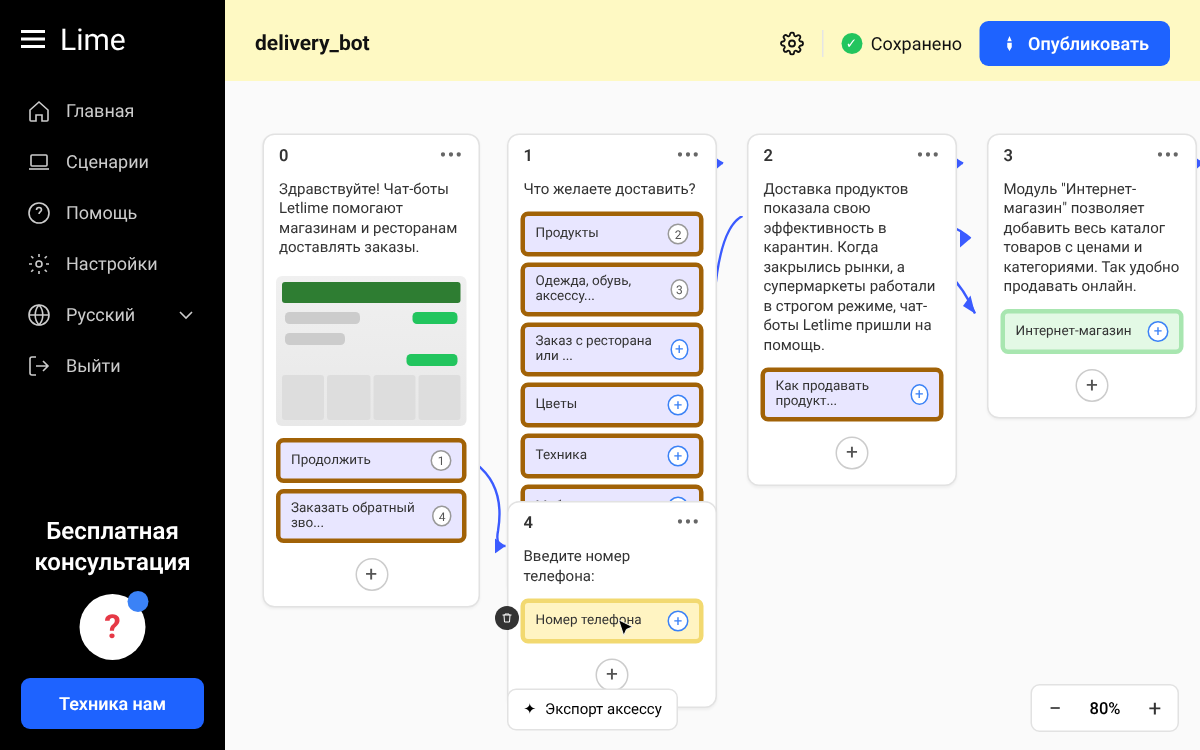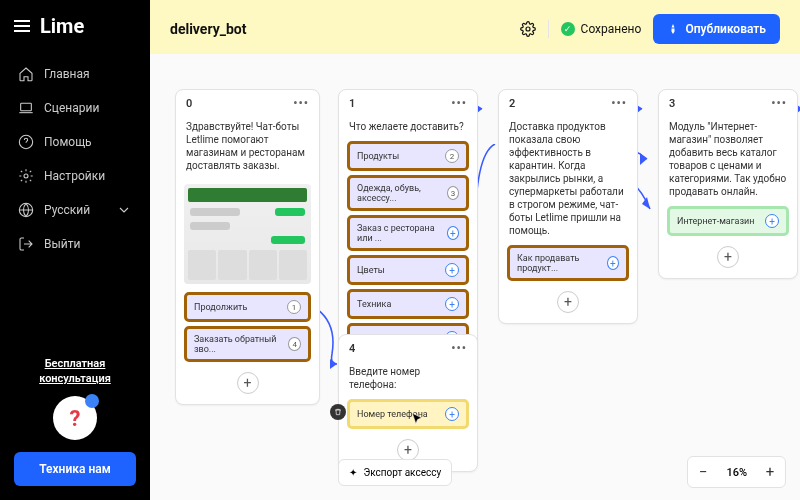--- a/index.html
+++ b/index.html
@@ -1,27 +1,27 @@
 <!DOCTYPE html>
 <html><head>
 <meta charset="utf-8">
 <style>
 * { margin:0; padding:0; box-sizing:border-box; font-family:-apple-system,BlinkMacSystemFont,Segoe UI,Roboto,sans-serif; }
 body { background:#fff; width:800px; height:500px; overflow:hidden; display:flex; }
 .sidebar { width:150px; background:#000; color:#fff; display:flex; flex-direction:column; padding:14px 0; }
 .logo-row { display:flex; align-items:center; padding:0 14px 20px; gap:10px; }
 .hamburger { width:16px; height:12px; display:flex; flex-direction:column; justify-content:space-between; cursor:pointer; }
 .hamburger span { height:2px; background:#fff; display:block; }
-.logo { font-size:20px; font-weight:700; }
+.logo { font-size:20px; font-weight:400; }
 .nav { display:flex; flex-direction:column; gap:2px; padding:0 8px; }
 .nav-item { display:flex; align-items:center; gap:10px; padding:8px 10px; color:#ccc; font-size:12px; border-radius:6px; cursor:pointer; }
 .ni-icon { width:16px; height:16px; stroke:#ccc; stroke-width:1.6; fill:none; flex-shrink:0; }
 .chev { margin-left:auto; }
 .sidebar-bottom { margin-top:auto; text-align:center; padding:0 14px; }
-.consult { font-size:11px; font-weight:600; line-height:1.3; margin-bottom:10px;text-decoration:underline; }
+.consult { font-size:16px; font-weight:600; line-height:1.3; margin-bottom:10px; }
 .avatar { width:44px; height:44px; border-radius:50%; background:#fff; display:flex; align-items:center; justify-content:center; margin:0 auto 12px; position:relative; }
 .avatar .q { color:#e63946; font-size:22px; font-weight:700; }
 .avatar .dot { position:absolute; top:-2px; right:-2px; width:14px; height:14px; background:#3b82f6; border-radius:50%; }
 .cta { background:#1e63ff; color:#fff; border:none; padding:10px 12px; border-radius:6px; font-size:12px; font-weight:600; cursor:pointer; width:100%; }
 .main { flex:1; display:flex; flex-direction:column; background:#fafafa; }
 .topbar { display:flex; align-items:center; padding:14px 20px 10px; gap:12px; background:#fef9c3; }
 .title { font-size:14px; font-weight:700; color:#111; }
 .tb-right { margin-left:auto; display:flex; align-items:center; gap:12px; }
 .gear { width:16px; height:16px; cursor:pointer; }
 .divider { width:1px; height:18px; background:#e5e5e5; }
@@ -300,18 +300,18 @@
       </div>
     </div>
 
     <div class="export-card" style="left:188px;top:405px">
       <span>✦</span>
       <span>Экспорт аксессу</span>
     </div>
 
     <div class="zoom">
       <button>−</button>
-      <span>16%</span>
+      <span>80%</span>
       <button>+</button>
     </div>
 
   </div>
 </div>
 
 </body></html>

